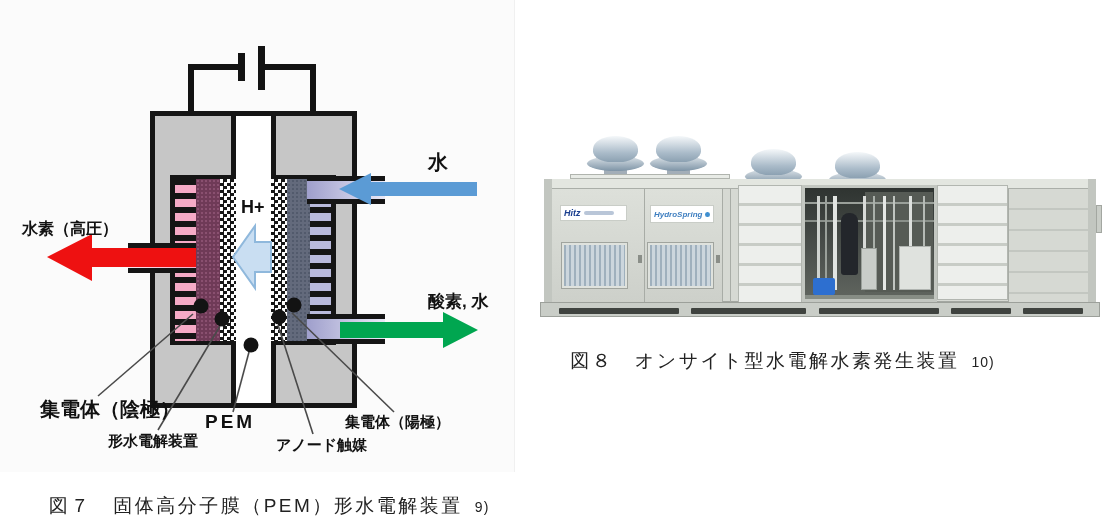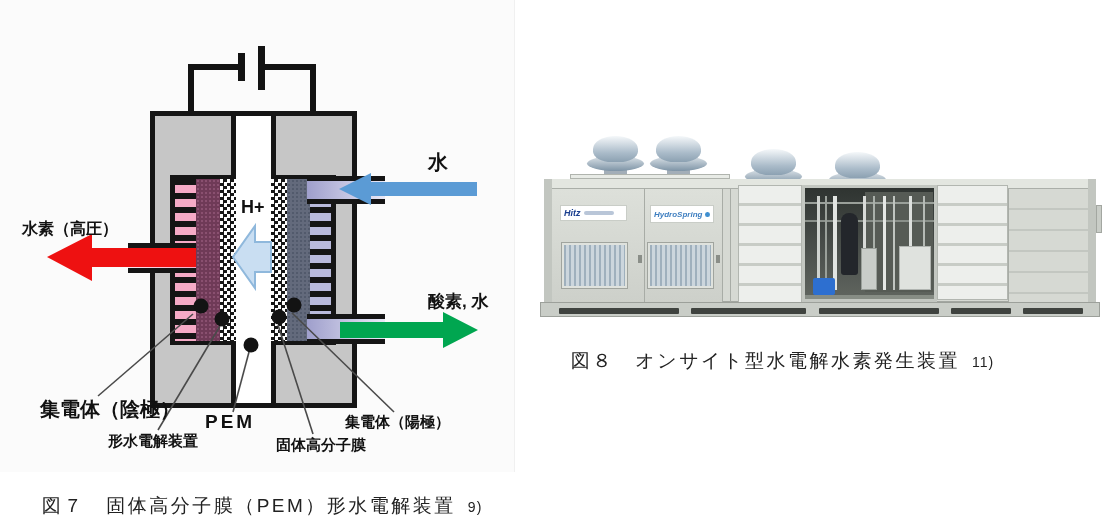--- a/index.html
+++ b/index.html
@@ -93,24 +93,24 @@
     <circle cx="294" cy="305" r="7.5" fill="#131313"></circle>
   </svg>
 
   <div class="dlabel" style="left:22px;top:219px;font-size:16px;">水素（高圧）</div>
   <div class="dlabel" style="left:428px;top:149px;font-size:20px;">水</div>
   <div class="dlabel" style="left:428px;top:290px;font-size:17px;">酸素, 水</div>
   <div class="dlabel" style="left:241px;top:197px;font-size:18px;">H+</div>
   <div class="dlabel" style="left:40px;top:396px;font-size:20px;">集電体（陰極）</div>
   <div class="dlabel" style="left:108px;top:432px;font-size:15px;">形水電解装置</div>
   <div class="dlabel" style="left:205px;top:411px;font-size:19px;letter-spacing:3px;">PEM</div>
-  <div class="dlabel" style="left:276px;top:436px;font-size:15px;">固体高分子膜</div>
+  <div class="dlabel" style="left:276px;top:436px;font-size:15px;">アノード触媒</div>
   <div class="dlabel" style="left:345px;top:413px;font-size:15px;">集電体（陽極）</div>
 
-  <div class="cap" style="left:4px;top:493px;width:516px;">
+  <div class="cap" style="left:11px;top:493px;width:516px;">
     <span>図７　固体高分子膜（PEM）形水電解装置</span><span class="ref">9)</span>
   </div>
 </div>
 
 <div class="abs" id="machine">
 
   <div class="abs fan" style="left:47px;top:31px;">
       <div class="fan-base"></div>
       <div class="fan-brim"></div>
       <div class="fan-dome"></div>
@@ -182,14 +182,14 @@
   <div class="abs" style="left:0;top:197px;width:560px;height:15px;background:#c9cdc7;border:1px solid #9ca09a;box-sizing:border-box;">
     <div class="slot" style="left:18px;width:120px;"></div>
     <div class="slot" style="left:150px;width:115px;"></div>
     <div class="slot" style="left:278px;width:120px;"></div>
     <div class="slot" style="left:410px;width:60px;"></div>
     <div class="slot" style="left:482px;width:60px;"></div>
   </div>
 </div>
 
 <div class="cap" style="left:540px;top:348px;width:485px;">
-  <span>図８　オンサイト型水電解水素発生装置</span><span class="ref">11)</span>
+  <span>図８　オンサイト型水電解水素発生装置</span><span class="ref">10)</span>
 </div>
 
 </body></html>

